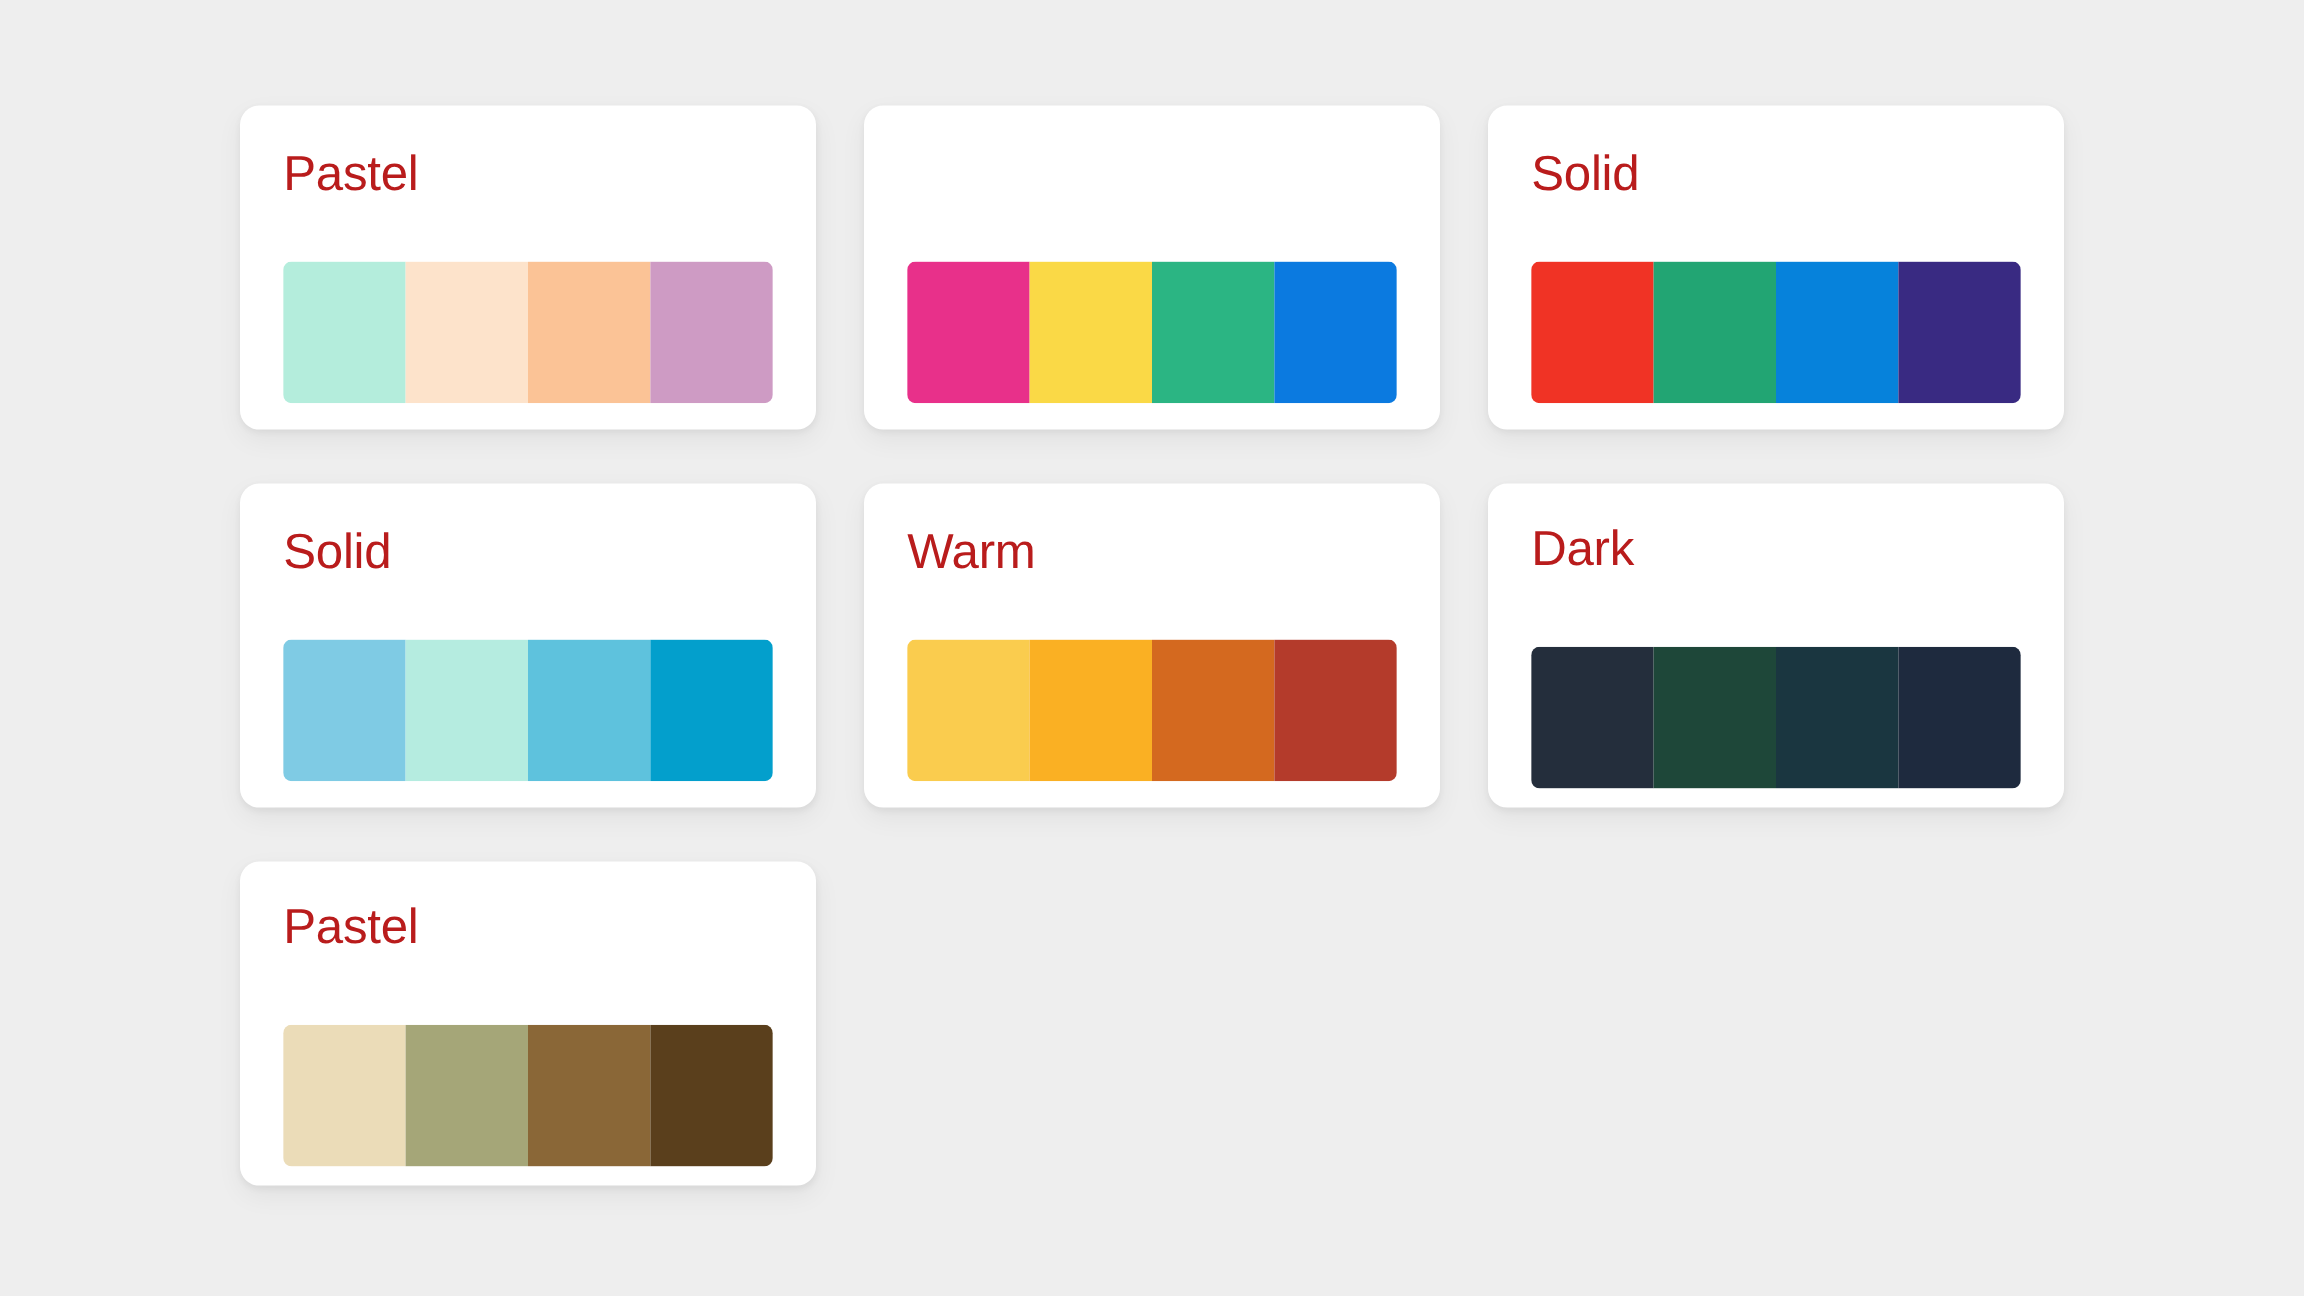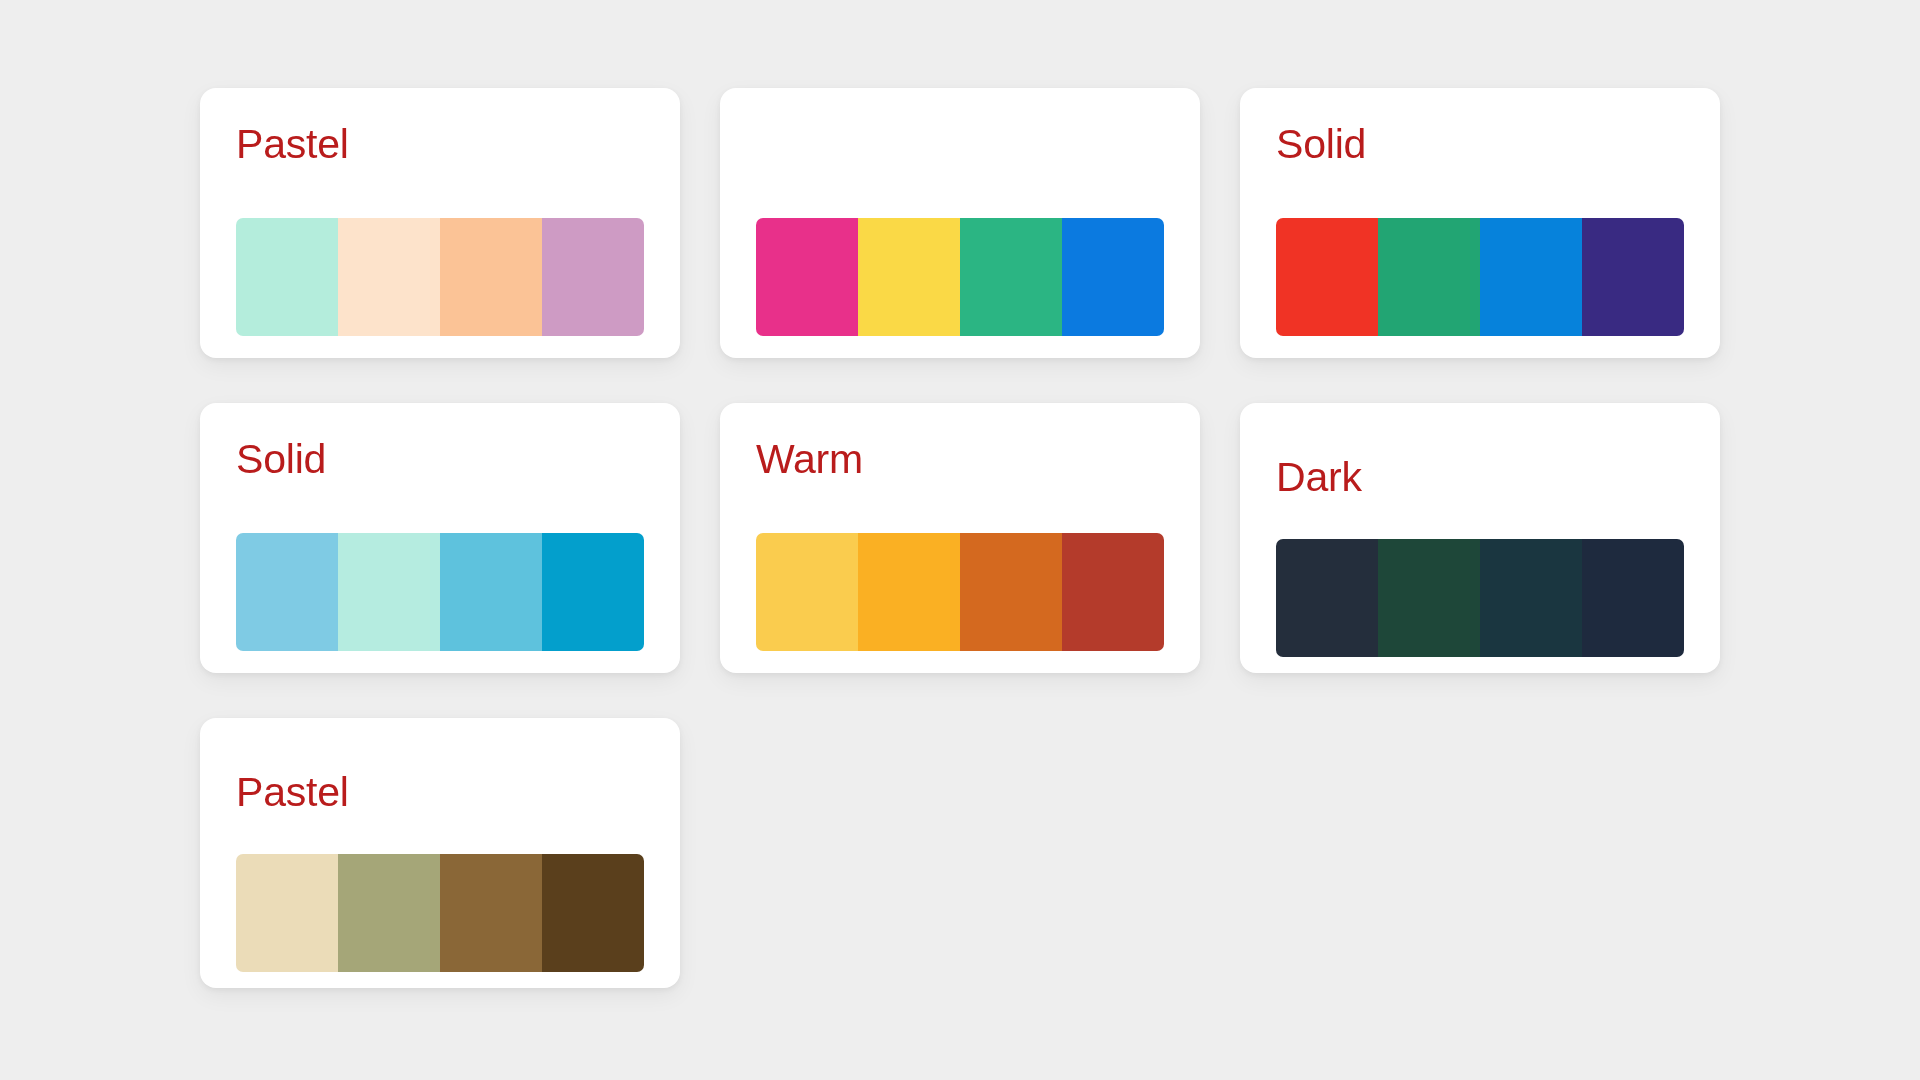--- a/index.html
+++ b/index.html
@@ -58,21 +58,21 @@
     border-radius: 7px;
     overflow: hidden;
   }
 
   .swatch {
     flex: 1 1 0;
     height: 100%;
   }
 
   
-  .palette-card.row-3 { padding-top: 52px; }
+  .palette-card.row-3 { padding-top: 32px; }
   .palette-card.row-3 .swatch-strip { top: 136px; }
 </style>
 </head>
 <body>
 
 <div id="palette-grid">
     <div class="palette-card">
       <div class="palette-title">Pastel</div>
       <div class="swatch-strip">
         <div class="swatch" style="background: rgb(180, 237, 220);"></div>

